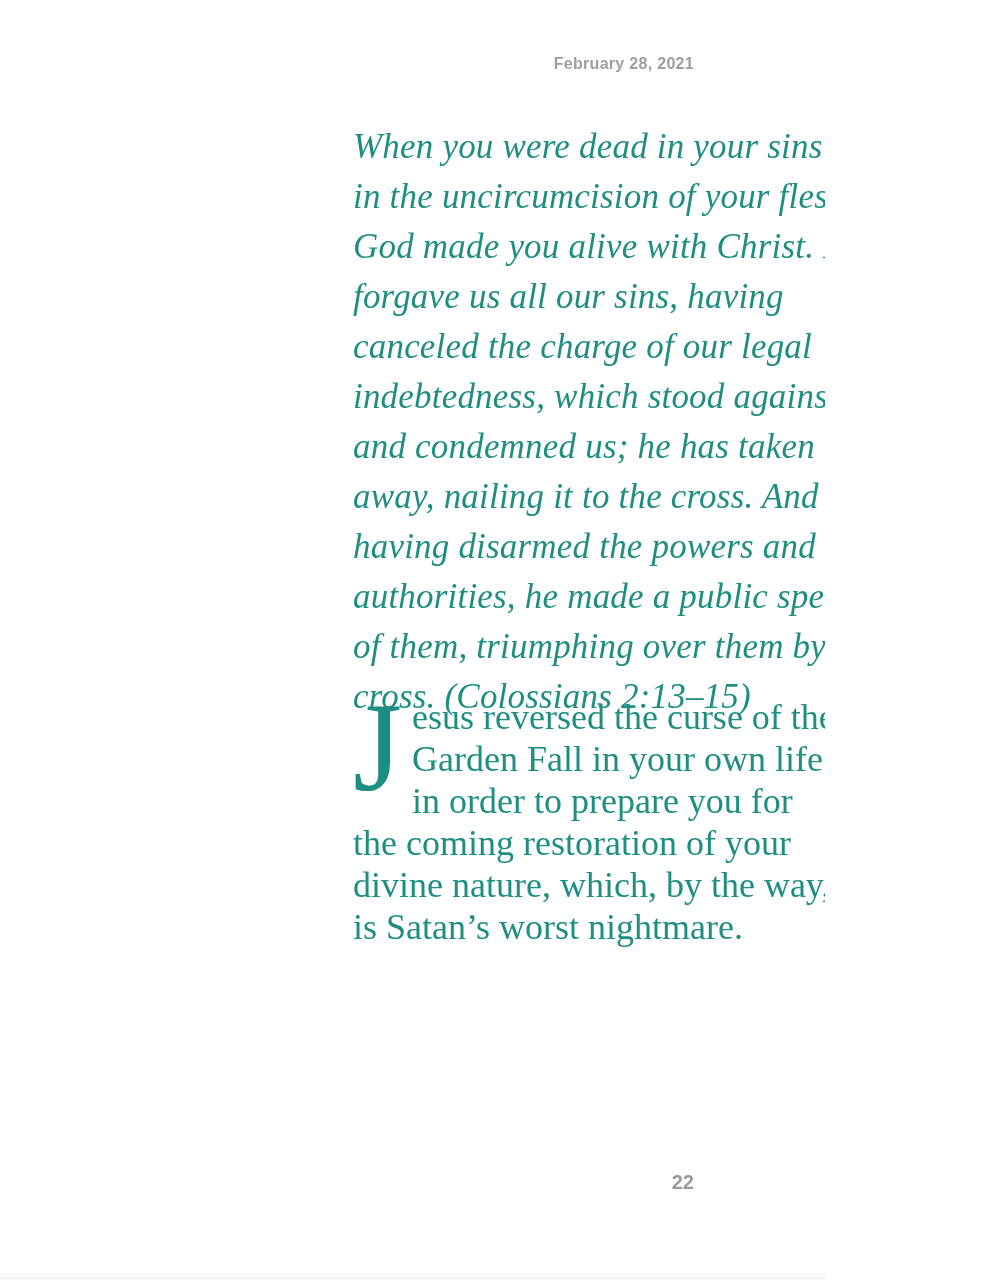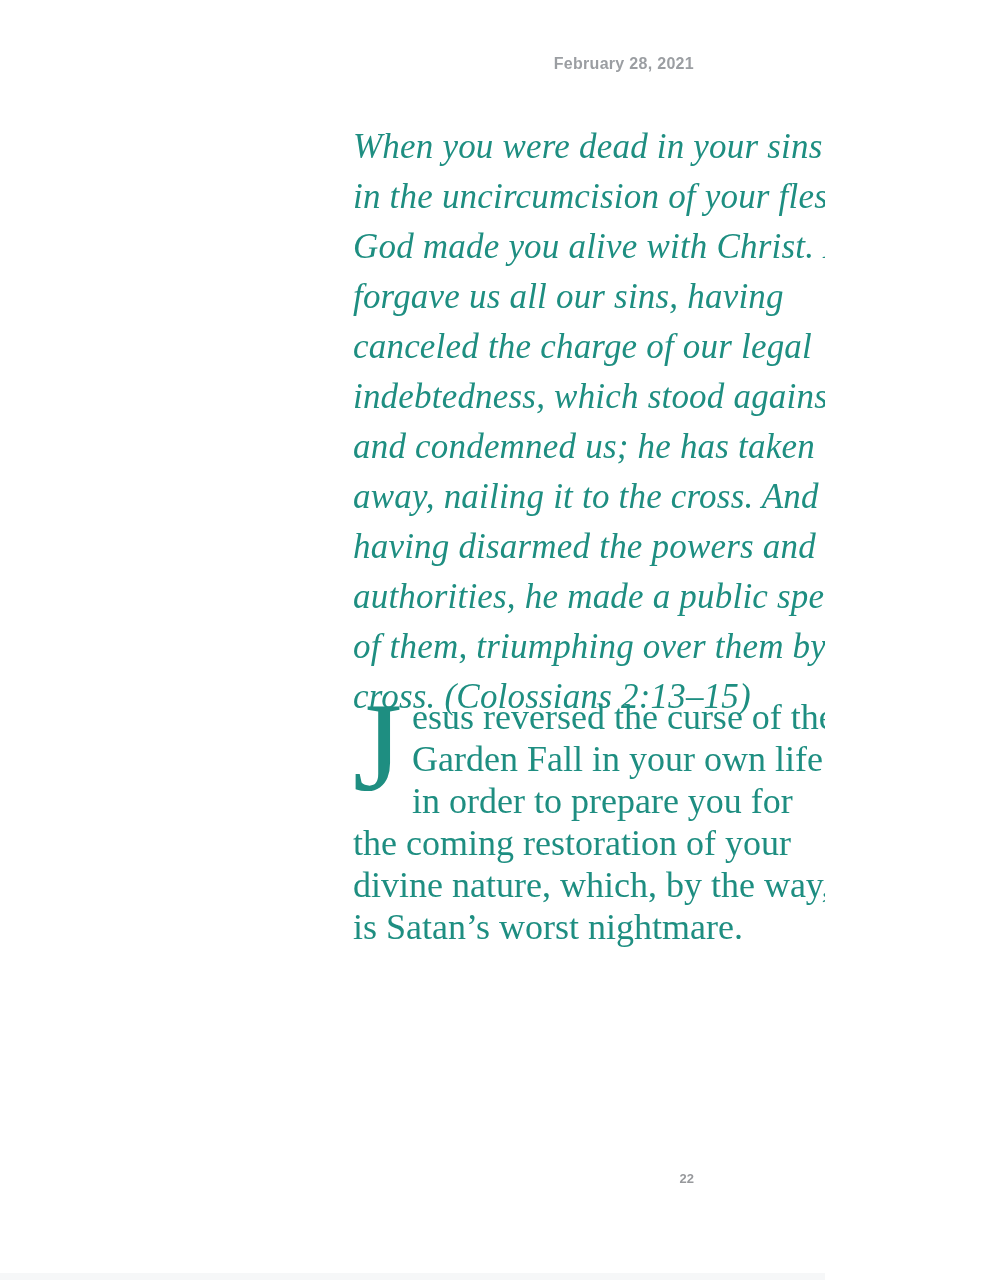--- a/index.html
+++ b/index.html
@@ -54,21 +54,21 @@
     color: #1e8e81;
   }
   .body-text {
     white-space: pre;
   }
   .page-number {
     position: absolute;
     top: 1171px;
     right: 131px;
     font-family: "Liberation Sans", sans-serif;
-    font-size: 13px;
+    font-size: 20px;
     font-weight: 700;
     color: #97999c;
   }
   .bottom-edge {
     position: absolute;
     left: 0;
     bottom: 0;
     width: 100%;
     height: 7px;
     background: #f6f7f8;

